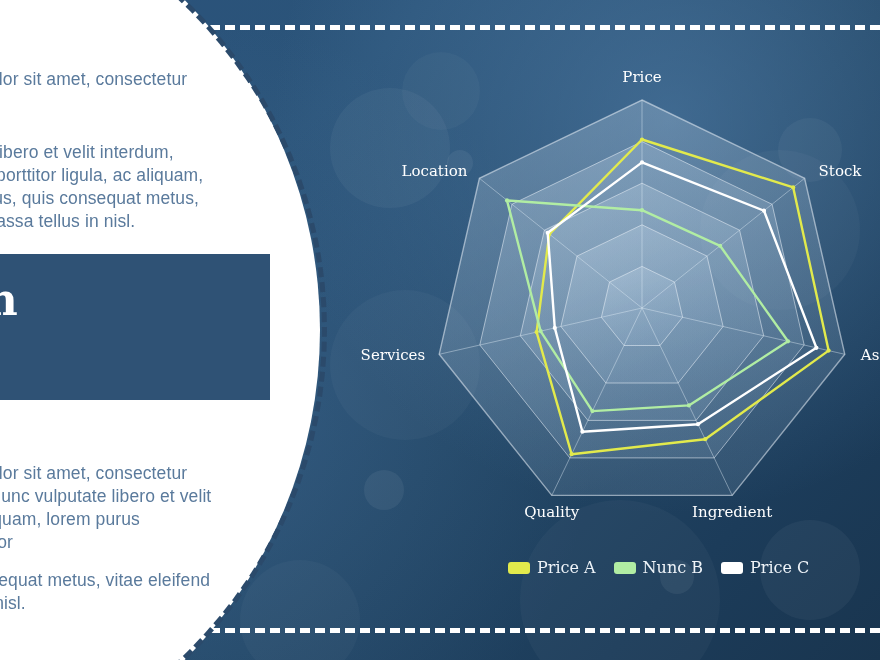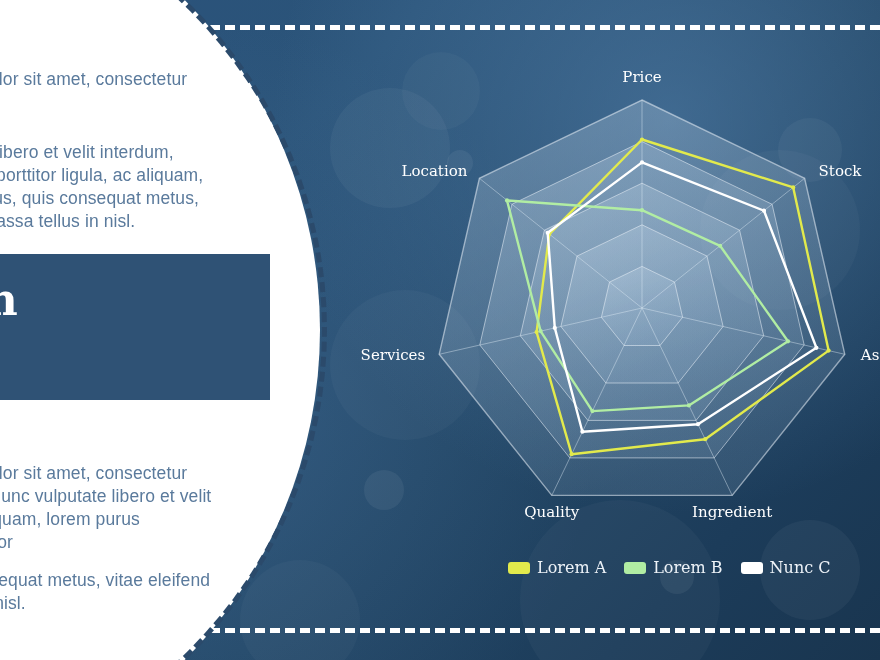--- a/index.html
+++ b/index.html
@@ -183,25 +183,25 @@
           <text x="194.8" y="477.4" text-anchor="middle" class="axis-label">Quality</text>
           <text x="68.2" y="320.3" text-anchor="end" class="axis-label">Services</text>
           <text x="110.4" y="136.3" text-anchor="end" class="axis-label">Location</text>
         </g>
     </svg>
   </div>
 
   <div id="legend">
     <div class="legend-item">
       <span class="swatch" style="background:#e2ea4c;"></span>
-      <span class="legend-label">Lorem A</span>
+      <span class="legend-label">Price A</span>
     </div>
     <div class="legend-item">
       <span class="swatch" style="background:#b1eda3;"></span>
-      <span class="legend-label">Lorem B</span>
+      <span class="legend-label">Nunc B</span>
     </div>
     <div class="legend-item">
       <span class="swatch" style="background:#ffffff;"></span>
-      <span class="legend-label">Nunc C</span>
+      <span class="legend-label">Price C</span>
     </div>
   </div>
 
 </div>
 
 </body></html>

